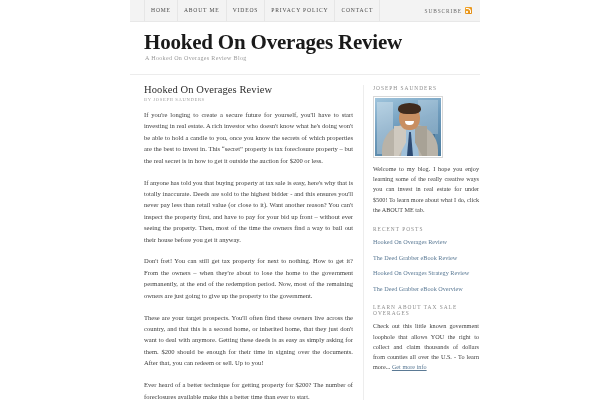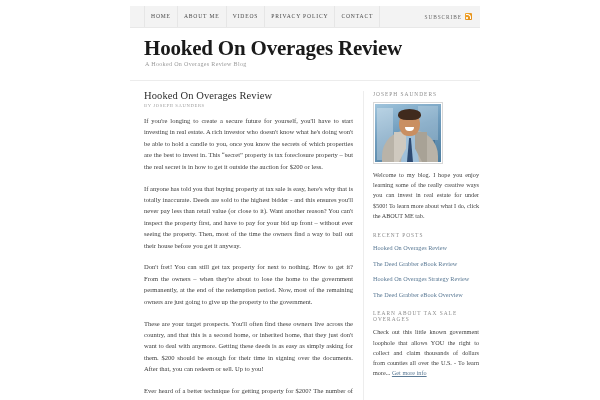--- a/index.html
+++ b/index.html
@@ -14,21 +14,20 @@
     font-family: "Liberation Serif", serif;
     color: #333333;
     -webkit-font-smoothing: antialiased;
   }
 
   #page {
     position: relative;
     width: 600px;
     height: 356px;
     background: #ffffff;
-    margin-top: 6px;
   }
 
   
   .wrap {
     position: absolute;
     left: 130px;
     top: 0;
     width: 350px;
   }
 

